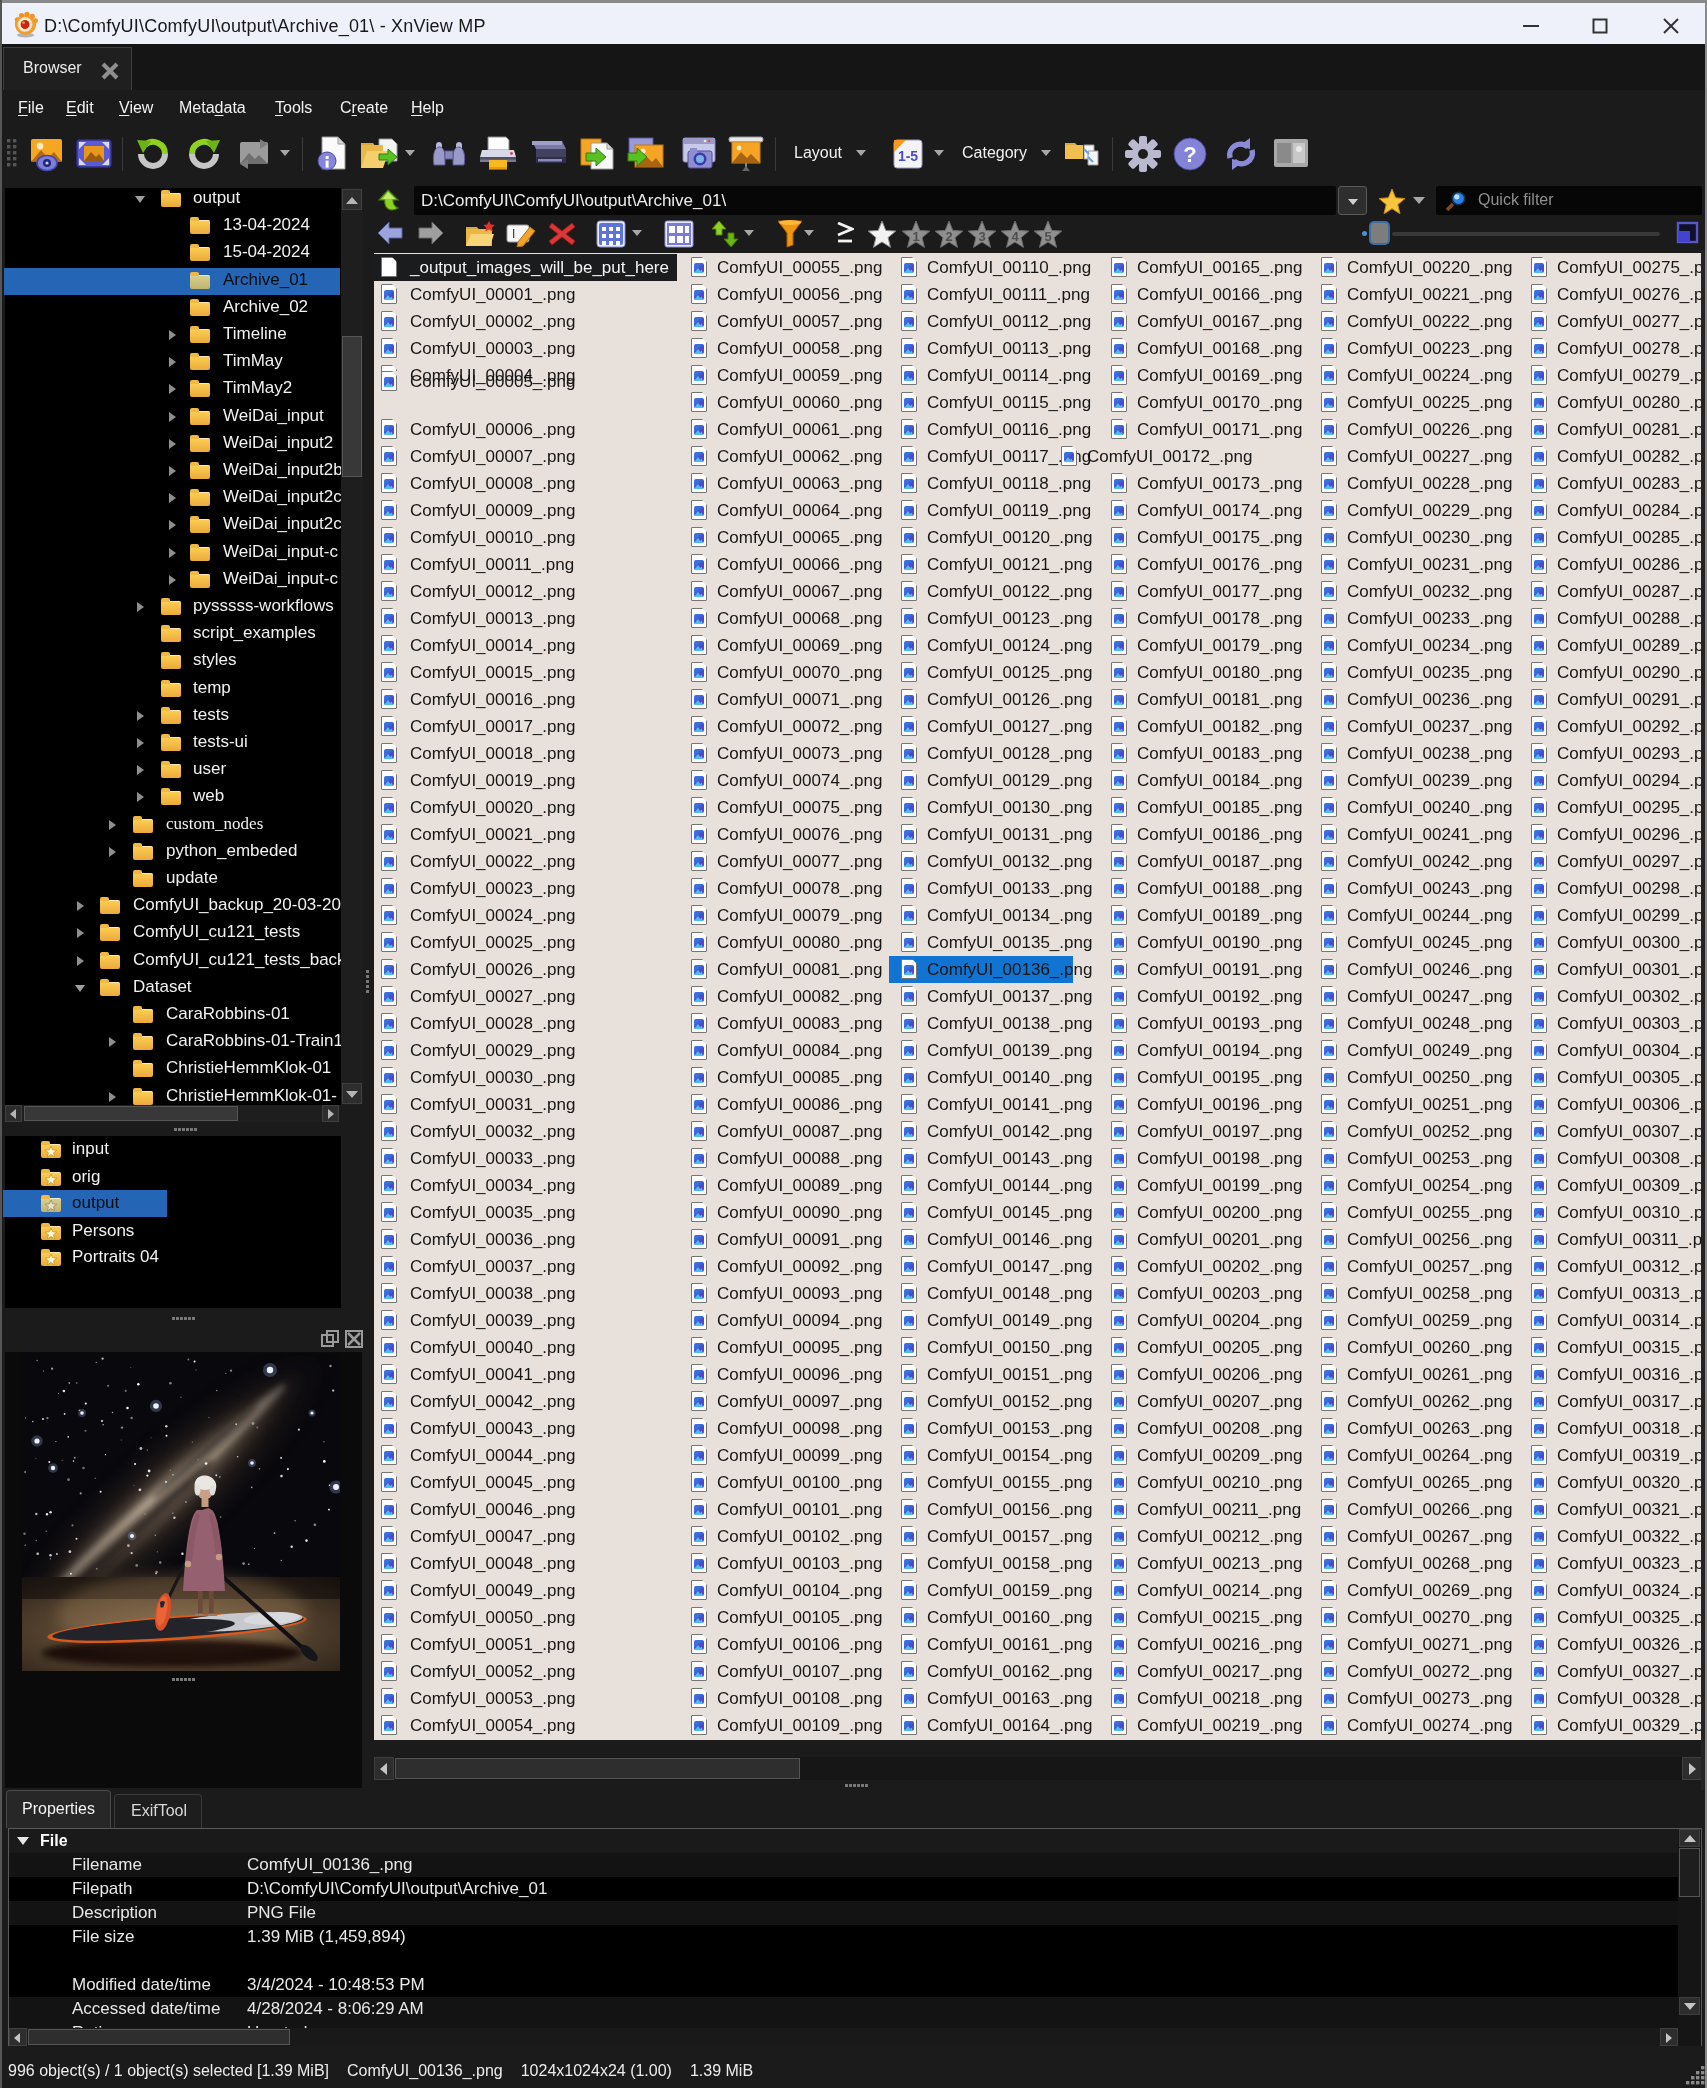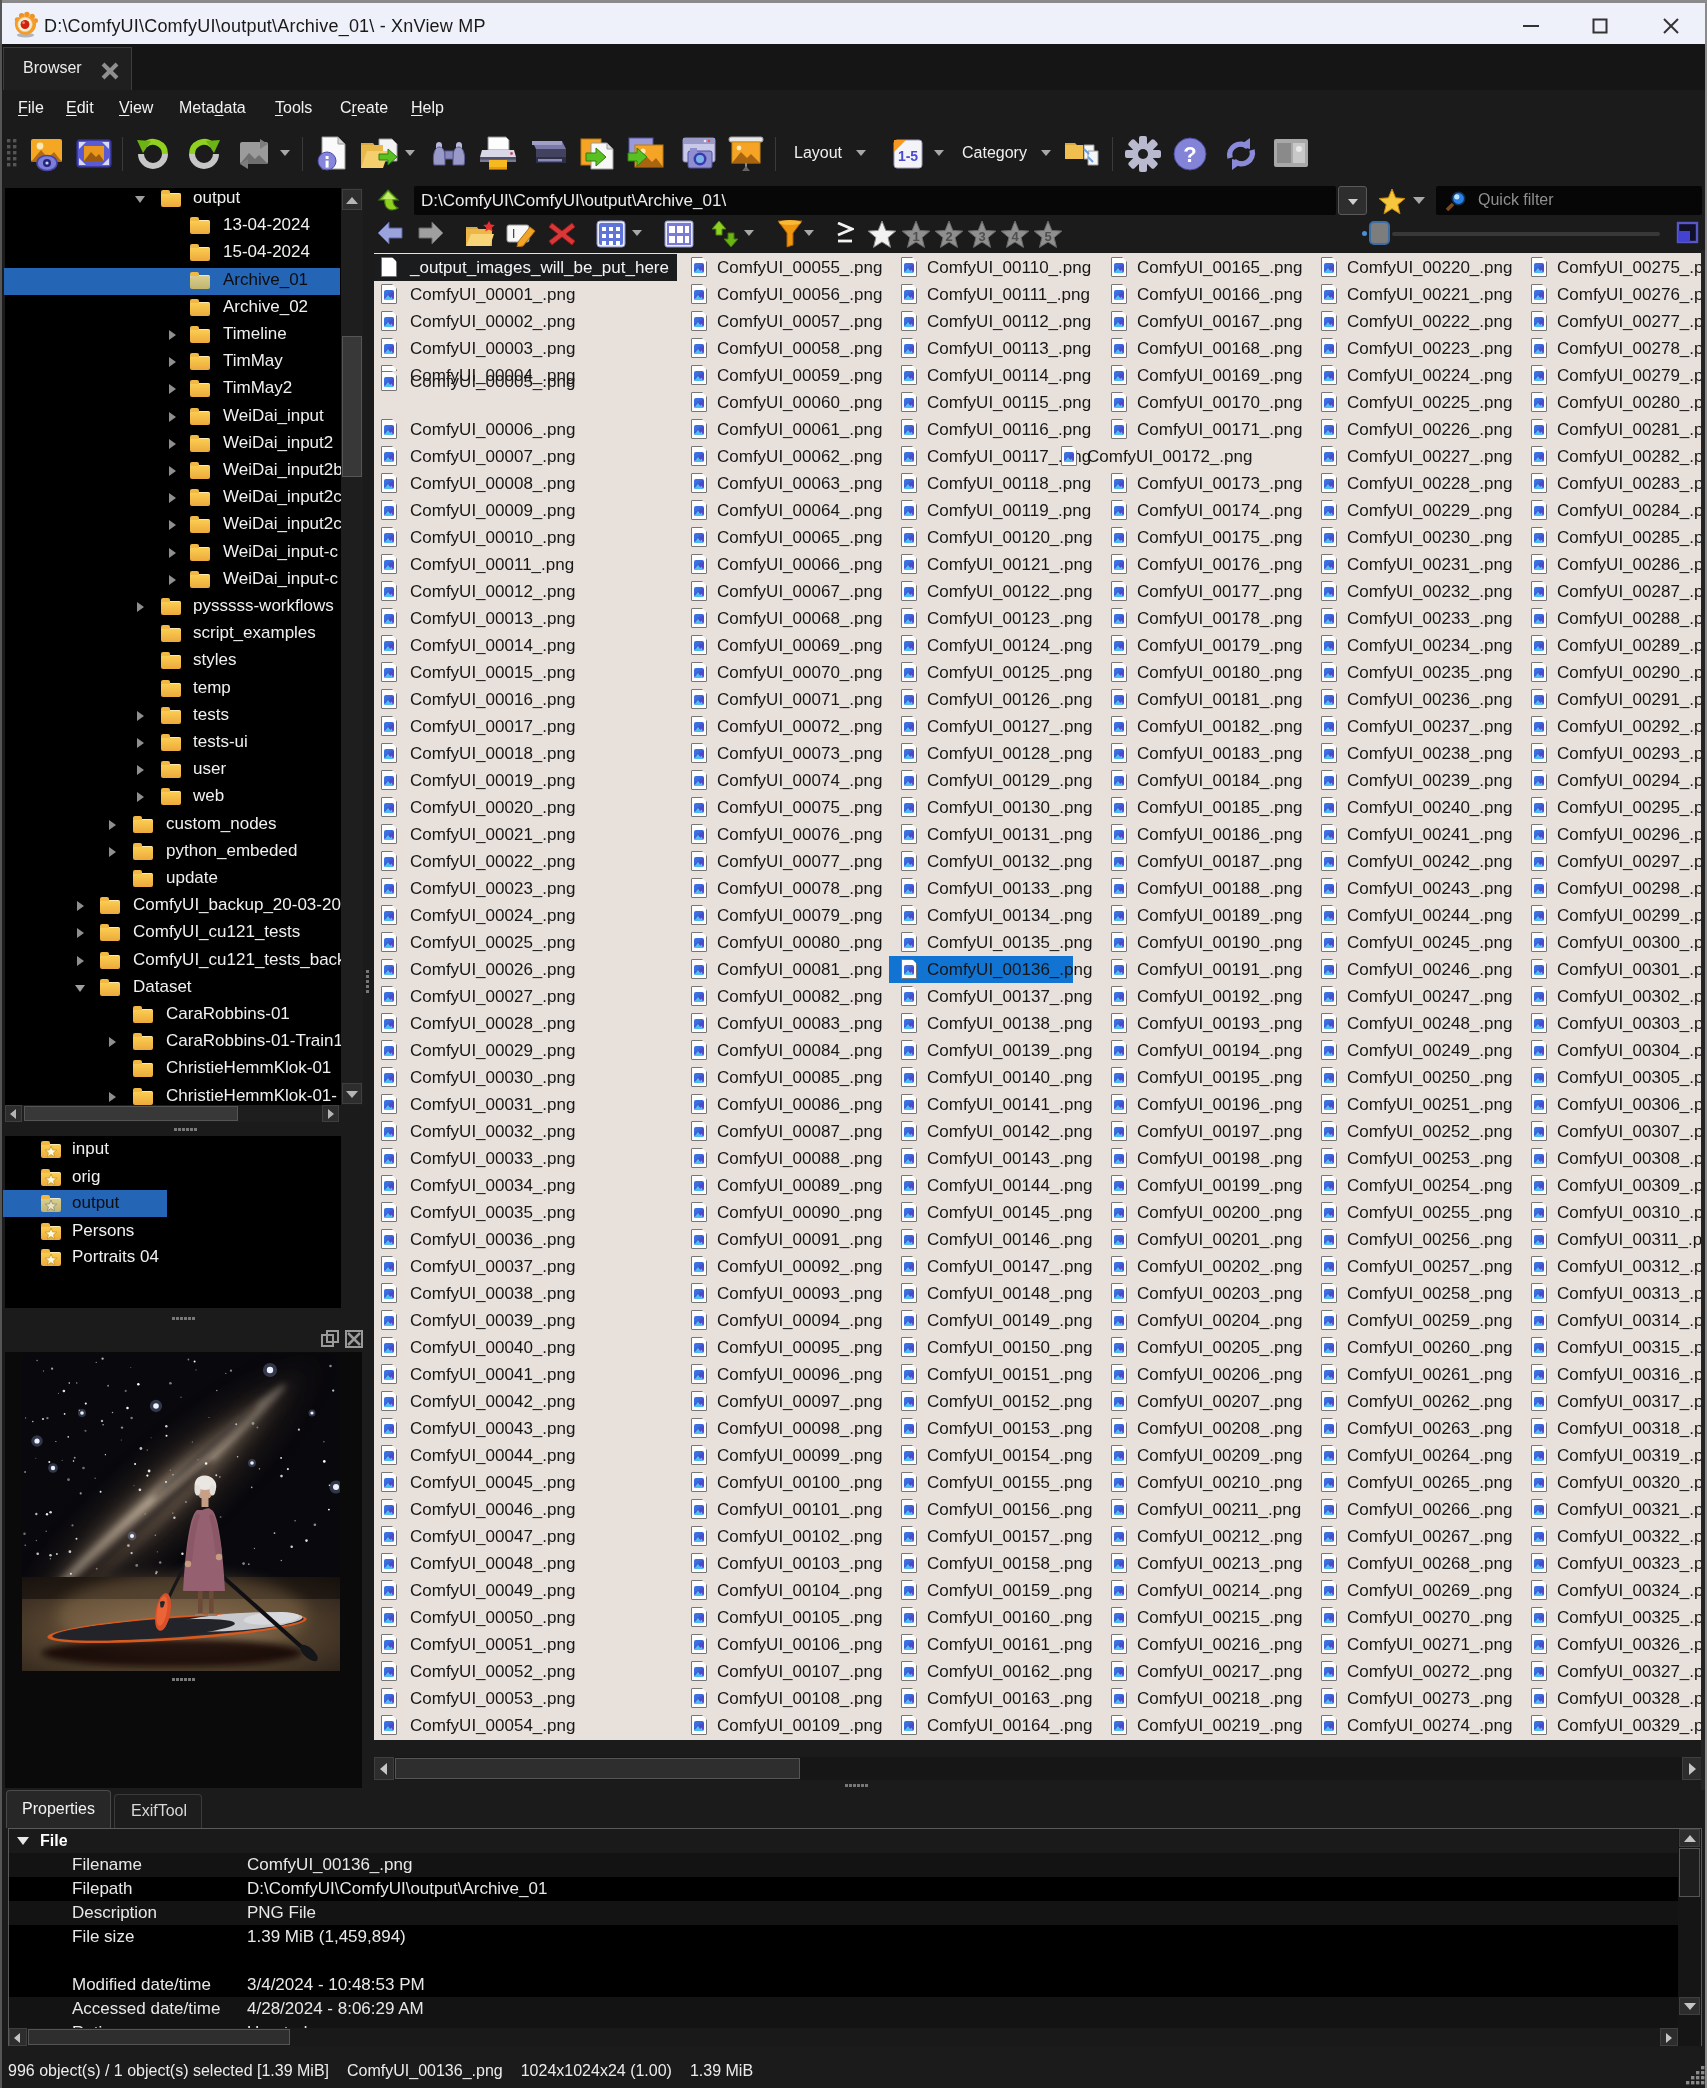--- a/index.html
+++ b/index.html
@@ -483,21 +483,21 @@
       <span class="t" style="left:193px;">user</span>
     </div>
 <div class="tr" style="left:0;top:783px;width:341px;overflow:hidden">
       <span class="exp" style="left:137px"></span>
       <span class="fold" style="left:161px;"></span>
       <span class="t" style="left:193px;">web</span>
     </div>
 <div class="tr" style="left:0;top:811px;width:341px;overflow:hidden">
       <span class="exp" style="left:109px"></span>
       <span class="fold" style="left:133px;"></span>
-      <span class="t" style="left:166px;">custom_nodes</span>
+      <span class="t" style="left:166px;font-family:Liberation Serif, serif;">custom_nodes</span>
     </div>
 <div class="tr" style="left:0;top:838px;width:341px;overflow:hidden">
       <span class="exp" style="left:109px"></span>
       <span class="fold" style="left:133px;"></span>
       <span class="t" style="left:166px;">python_embeded</span>
     </div>
 <div class="tr" style="left:0;top:865px;width:341px;overflow:hidden">
       <span class="fold" style="left:133px;"></span>
       <span class="t" style="left:166px;">update</span>
     </div>

